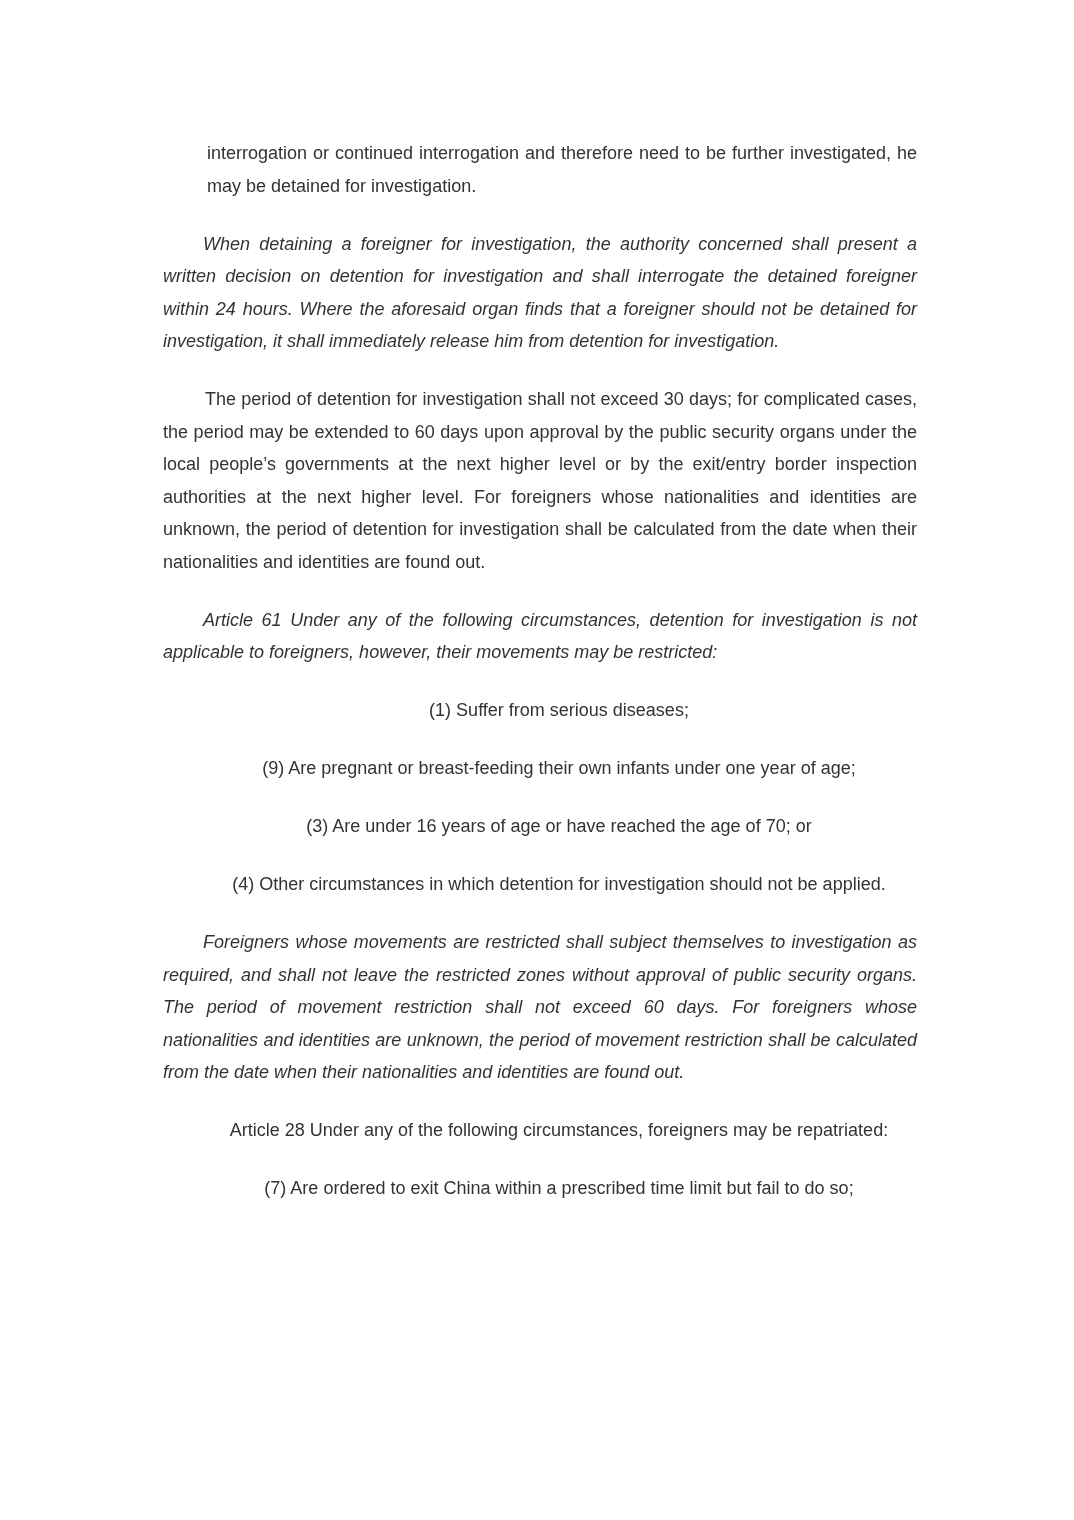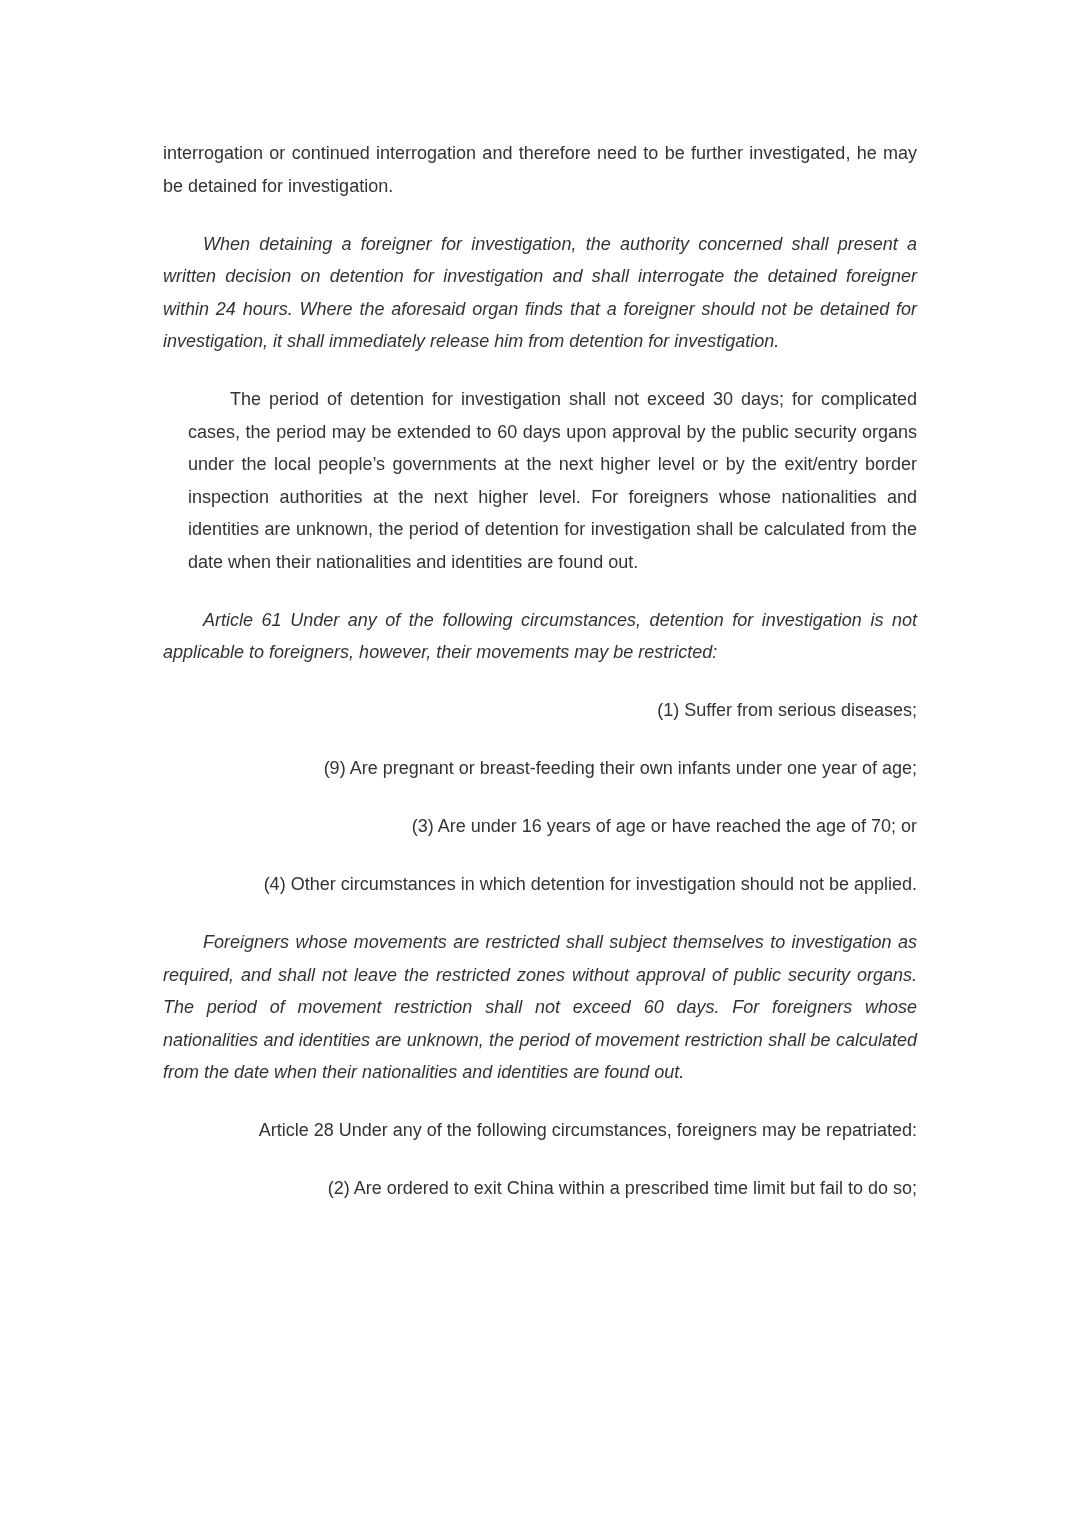--- a/index.html
+++ b/index.html
@@ -22,37 +22,37 @@
       font-size: 18px;
       line-height: 32.5px;
       color: #333333;
     }
     .para {
       margin: 0 0 25.5px 0;
       text-align: justify;
       text-justify: inter-word;
     }
     .indent { text-indent: 40px; font-style: italic; }
-    .indent2 { text-indent: 42px; margin-left: 25px; }
+    .indent2 { text-indent: 42px; }
     .item {
       margin: 0 0 25.5px 0;
       padding-left: 38px;
-      text-align: right;
+      text-align: center;
       white-space: nowrap;
     }
-    .first-para { text-indent: 0; }
+    .first-para { text-indent: 0; margin-left: 44px; }
   </style>
 </head>
 <body>
 
 <div class="page">
   <p class="para first-para">interrogation or continued interrogation and therefore need to be further investigated, he may be detained for investigation.</p>
   <p class="para indent">When detaining a foreigner for investigation, the authority concerned shall present a written decision on detention for investigation and shall interrogate the detained foreigner within 24 hours. Where the aforesaid organ finds that a foreigner should not be detained for investigation, it shall immediately release him from detention for investigation.</p>
   <p class="para indent2">The period of detention for investigation shall not exceed 30 days; for complicated cases, the period may be extended to 60 days upon approval by the public security organs under the local people’s governments at the next higher level or by the exit/entry border inspection authorities at the next higher level. For foreigners whose nationalities and identities are unknown, the period of detention for investigation shall be calculated from the date when their nationalities and identities are found out.</p>
   <p class="para indent">Article 61 Under any of the following circumstances, detention for investigation is not applicable to foreigners, however, their movements may be restricted:</p>
   <p class="item">(1) Suffer from serious diseases;</p>
   <p class="item">(9) Are pregnant or breast-feeding their own infants under one year of age;</p>
   <p class="item">(3) Are under 16 years of age or have reached the age of 70; or</p>
   <p class="item">(4) Other circumstances in which detention for investigation should not be applied.</p>
   <p class="para indent">Foreigners whose movements are restricted shall subject themselves to investigation as required, and shall not leave the restricted zones without approval of public security organs. The period of movement restriction shall not exceed 60 days. For foreigners whose nationalities and identities are unknown, the period of movement restriction shall be calculated from the date when their nationalities and identities are found out.</p>
   <p class="item">Article 28 Under any of the following circumstances, foreigners may be repatriated:</p>
-  <p class="item">(2) Are ordered to exit China within a prescribed time limit but fail to do so;</p>
+  <p class="item">(7) Are ordered to exit China within a prescribed time limit but fail to do so;</p>
 </div>
 
 </body></html>

